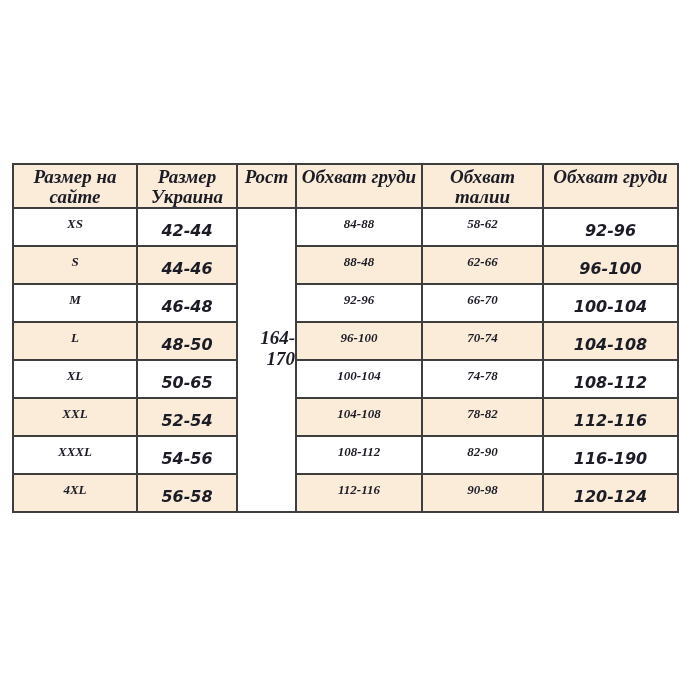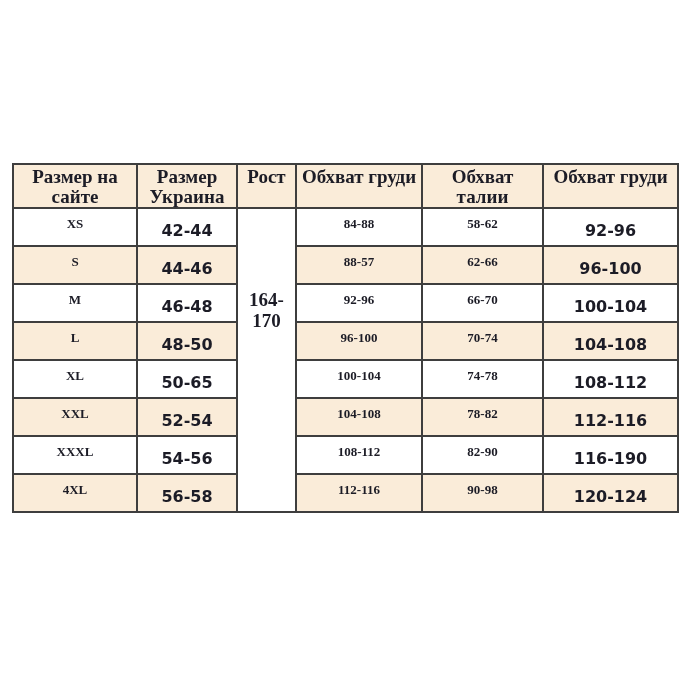--- a/index.html
+++ b/index.html
@@ -15,20 +15,21 @@
   body {
     width: 700px; height: 700px;
     background: var(--page-bg);
     font-family: "Liberation Serif", serif;
   }
   .canvas {
     position: relative;
     width: 700px; height: 624px;
     background: var(--page-bg);
     overflow: hidden;
+    font-style: italic;
   }
   table.size-chart {
     position: absolute;
     left: 12px; top: 163px;
     width: 665px;
     border-collapse: collapse;
     table-layout: fixed;
   }
   th, td {
     border: 2px solid var(--table-border);
@@ -56,24 +57,25 @@
   tbody tr:nth-child(even) td { background: var(--stripe-bg); }
   td.sans {
     font-family: "DejaVu Sans", "Liberation Sans", sans-serif;
     font-size: 16px;
     line-height: 20px;
     padding-top: 12px;
   }
   td.height-cell {
     background: var(--cell-bg) !important;
     vertical-align: top;
-    padding-top: 80px;
+    padding-top: 118px;
     font-size: 19px;
     line-height: 21px;
     white-space: pre-line;
+    text-align: right;
   }
 </style>
 </head>
 <body>
 
 <div class="canvas">
   <table class="size-chart">
     <colgroup>
       <col style="width:124px">
       <col style="width:100px">
@@ -98,21 +100,21 @@
           <td class="sans">42-44</td>
           <td class="height-cell" rowspan="8">164-
 170</td>
           <td>84-88</td>
           <td>58-62</td>
           <td class="sans">92-96</td>
         </tr>
         <tr>
           <td>S</td>
           <td class="sans">44-46</td>
-          <td>88-57</td>
+          <td>88-48</td>
           <td>62-66</td>
           <td class="sans">96-100</td>
         </tr>
         <tr>
           <td>M</td>
           <td class="sans">46-48</td>
           <td>92-96</td>
           <td>66-70</td>
           <td class="sans">100-104</td>
         </tr>

